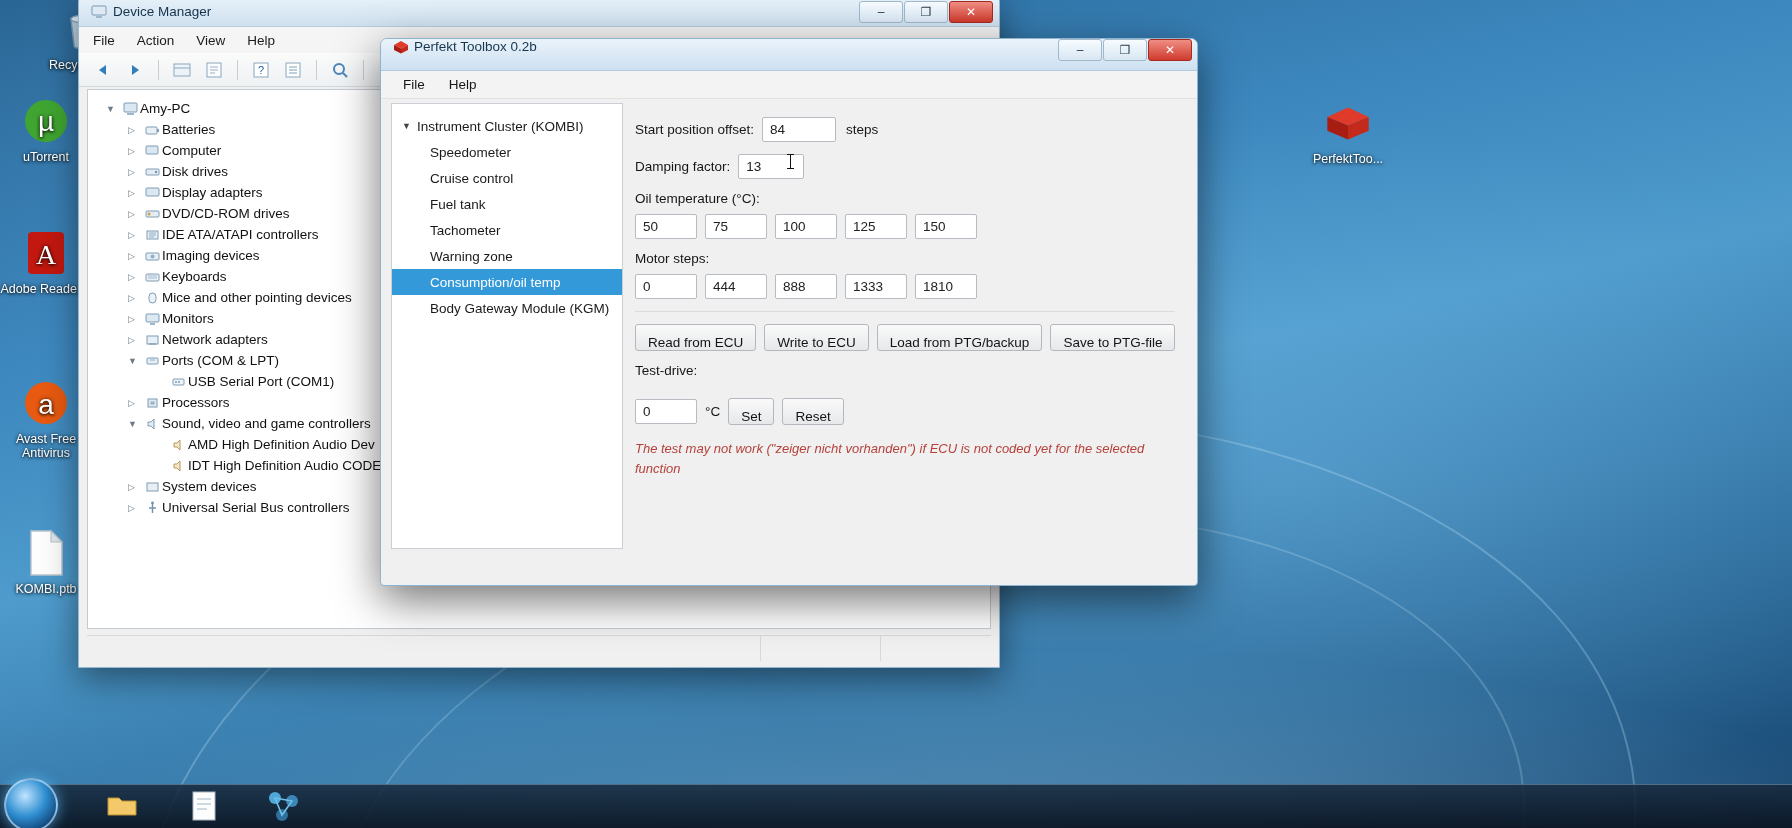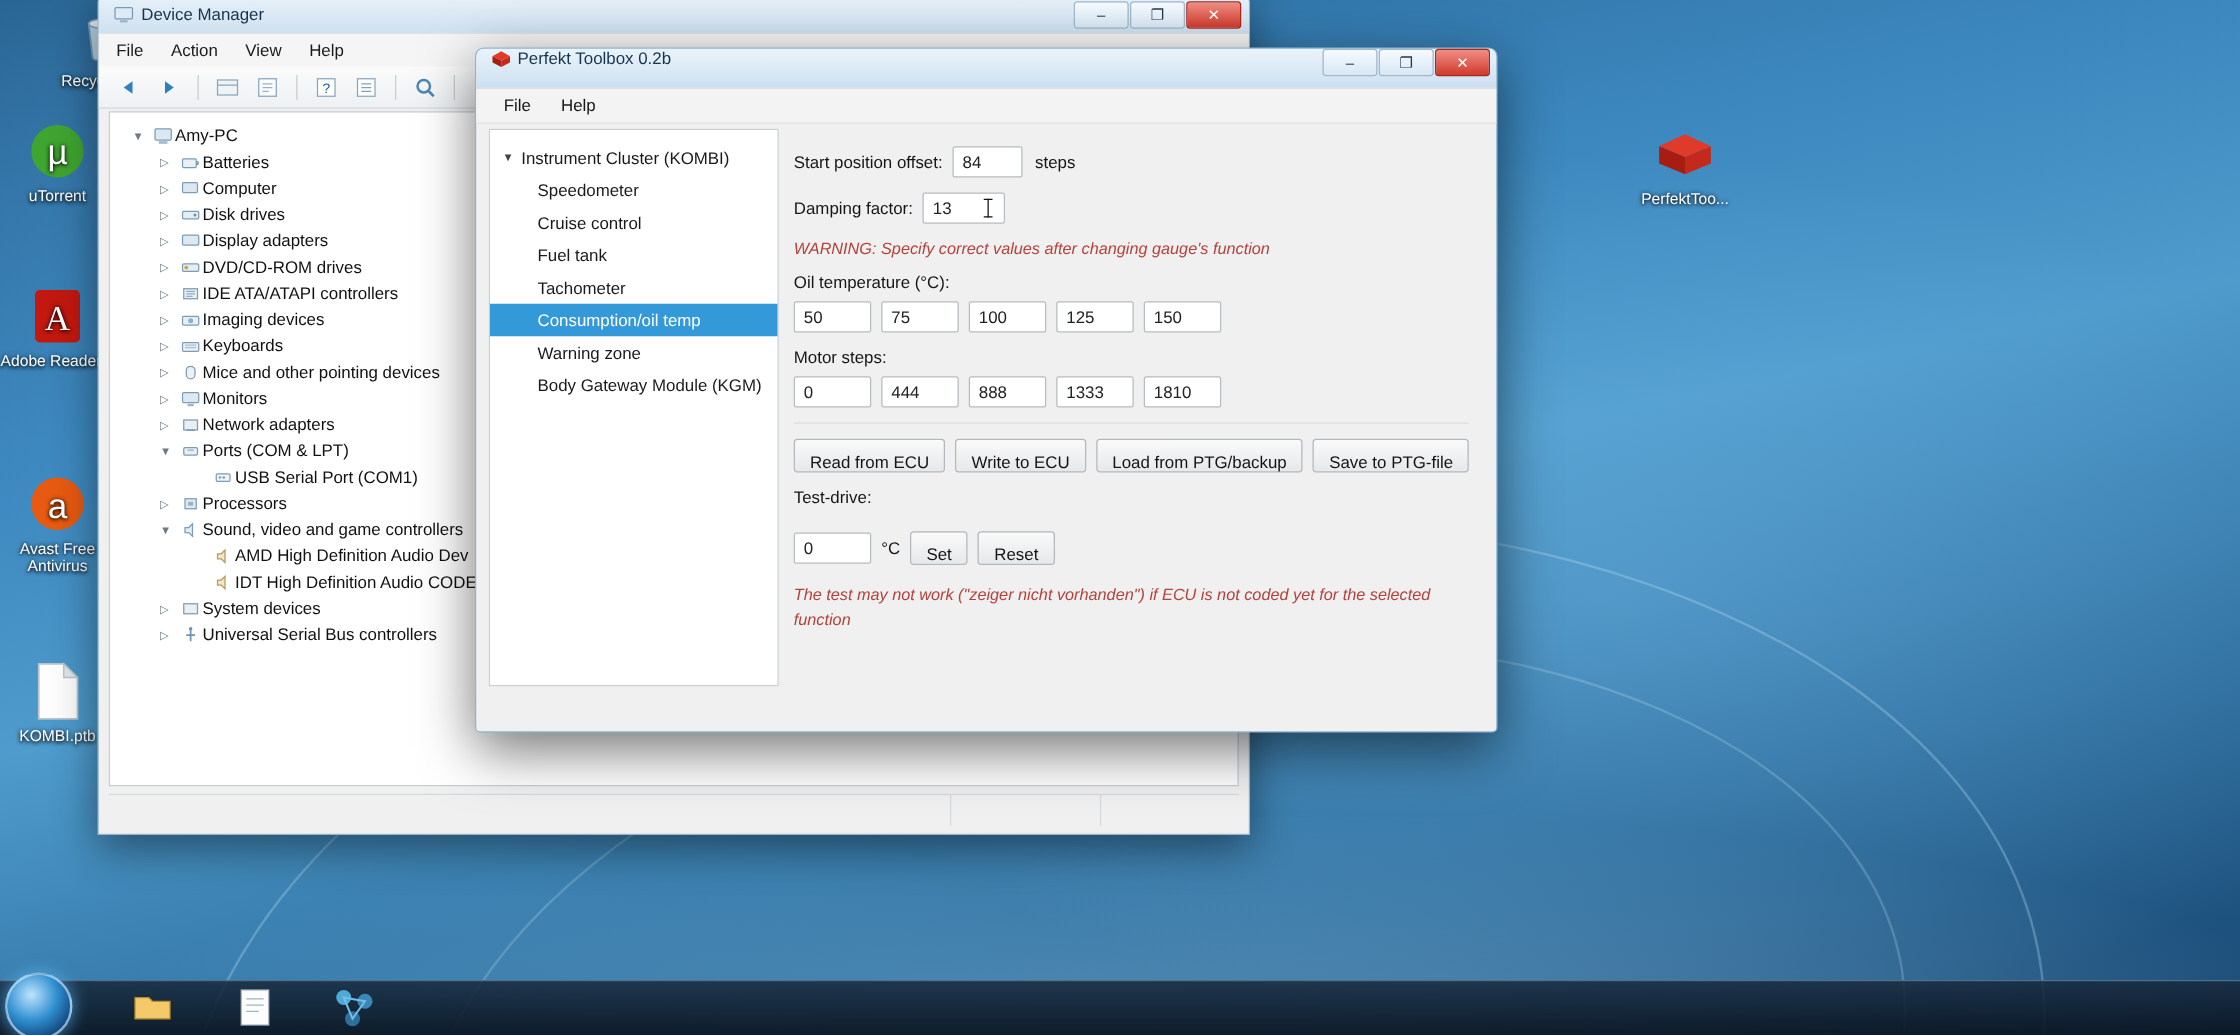--- a/index.html
+++ b/index.html
@@ -484,48 +484,47 @@
       </div>
       <div class="ti child">
         <span>Cruise control</span>
       </div>
       <div class="ti child">
         <span>Fuel tank</span>
       </div>
       <div class="ti child">
         <span>Tachometer</span>
       </div>
+      <div class="ti child">
+        <span>Warning zone</span>
+      </div>
       <div class="ti child sel">
         <span>Consumption/oil temp</span>
-      </div>
-      <div class="ti child">
-        <span>Warning zone</span>
       </div>
       <div class="ti child">
         <span>Body Gateway Module (KGM)</span>
       </div>
     </div>
 
     <div class="p-form">
       <div class="row">
         <span class="lbl">Start position offset:</span>
-        <input class="tf" style="width: 56px;" value="84">
+        <input class="tf" style="width: 74px;" value="84">
         <span style="margin-left:10px">steps</span>
       </div>
 
       <div class="row">
         <span class="lbl">Damping factor:</span>
-        <span style="position:relative;display:inline-flex;align-items:center">
+        <span style="position:relative;display:inline-flex;">
           <input class="tf" style="width: 66px;" value="13">
           <span class="caret" style="position:absolute;left:42px"></span>
         </span>
       </div>
 
 
-      <div class="warn">WARNING: Specify correct values after changing gauge's function</div>
 
       <div style="margin-bottom:8px">Oil temperature (°C):</div>
       <div class="grid">
         <input class="tf" value="50" style="">
         <input class="tf" value="75" style="">
         <input class="tf" value="100" style="">
         <input class="tf" value="125" style="">
         <input class="tf" value="150" style="">
       </div>
 

